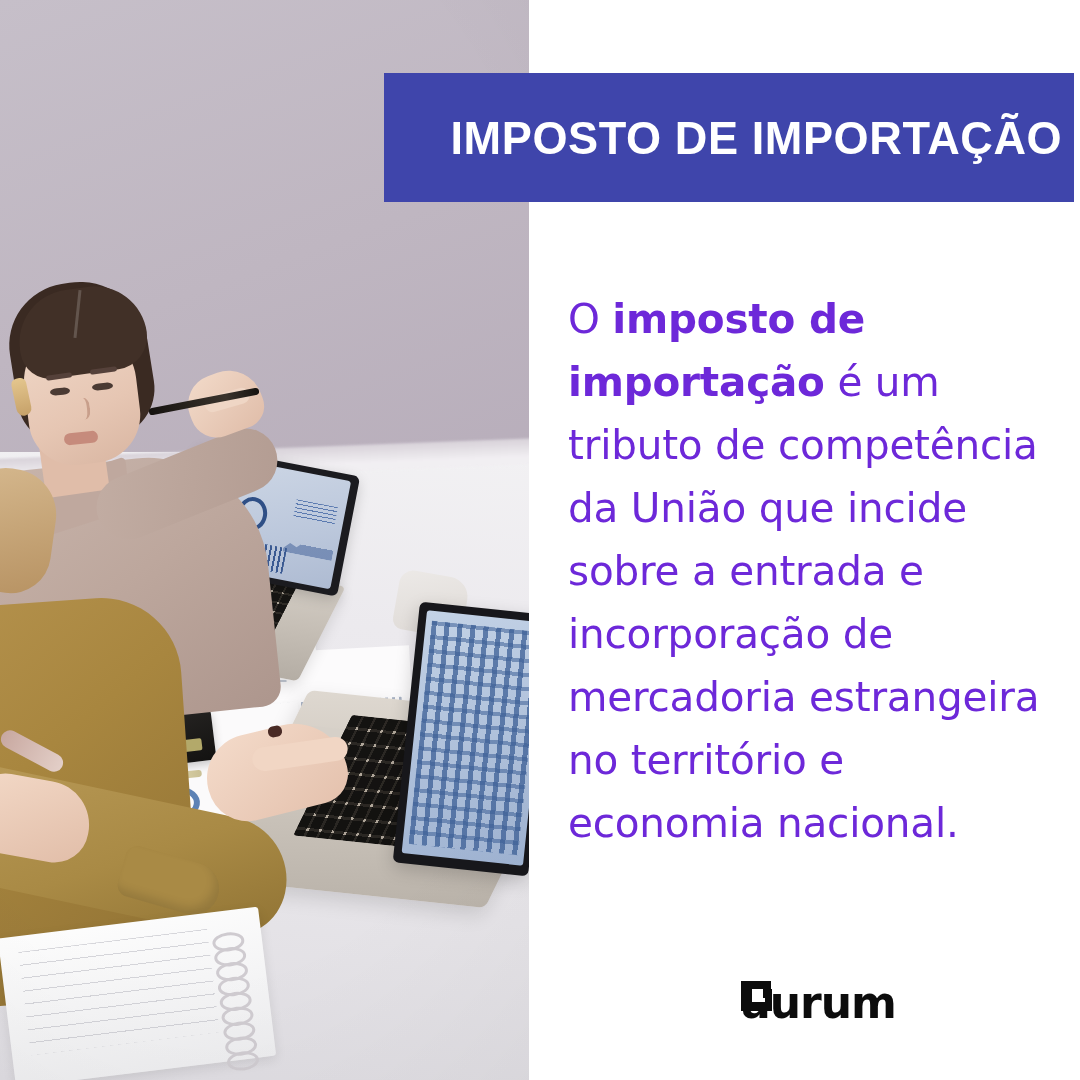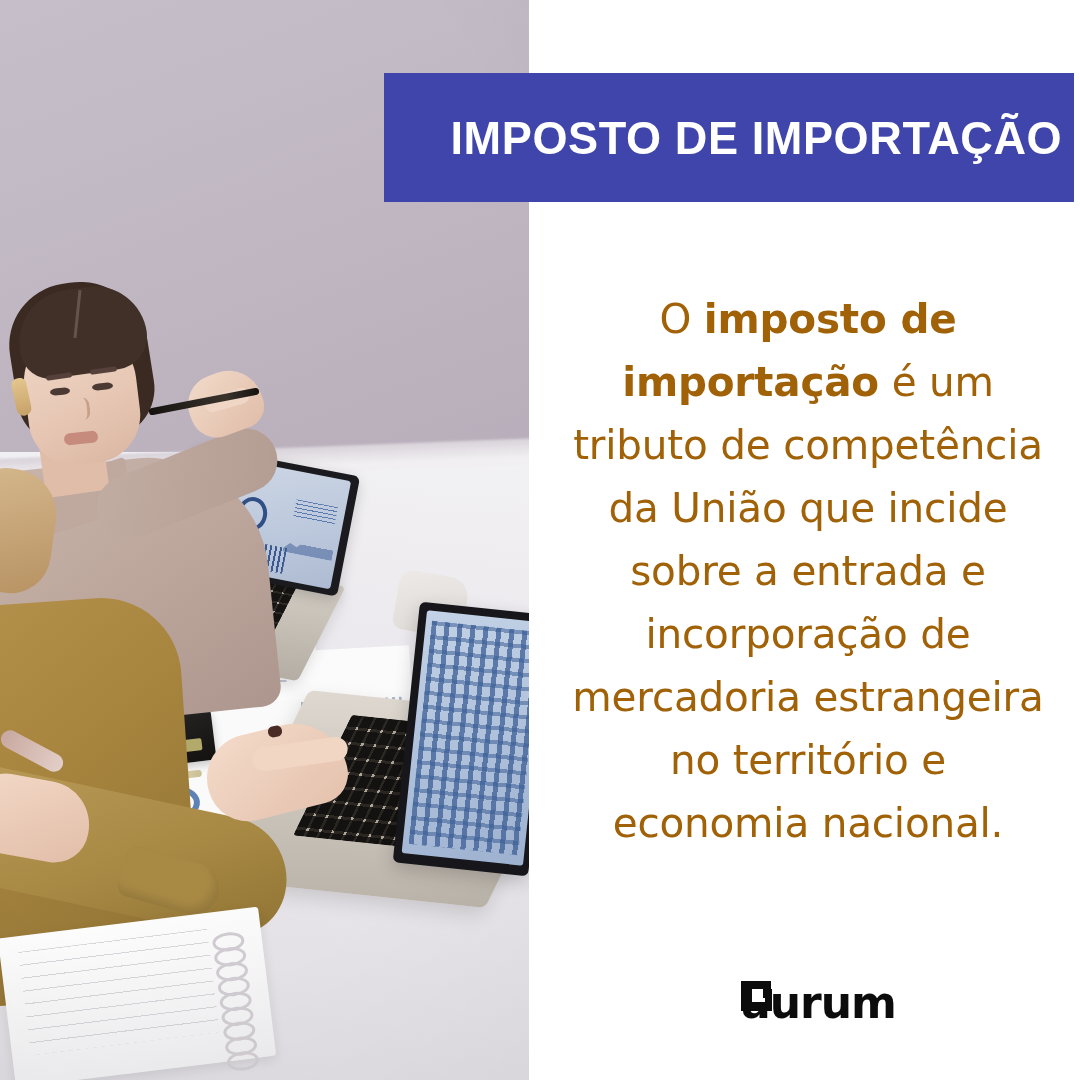--- a/index.html
+++ b/index.html
@@ -547,25 +547,24 @@
 
   
   .body-copy {
     position: absolute;
     left: 568px;
     top: 288px;
     width: 480px;
     font-family: "DejaVu Sans", "Liberation Sans", sans-serif;
     font-size: 40.5px;
     line-height: 63px;
-    color: #a16207;
+    color: #6d28d9;
     font-weight: 400;
     letter-spacing: -0.2px;
     z-index: 4;
-    text-align: center;
   }
   .body-copy b { font-weight: 700; }
 
   
   .logo {
     position: absolute;
     left: 733px;
     top: 975px;
     width: 150px;
     z-index: 4;

